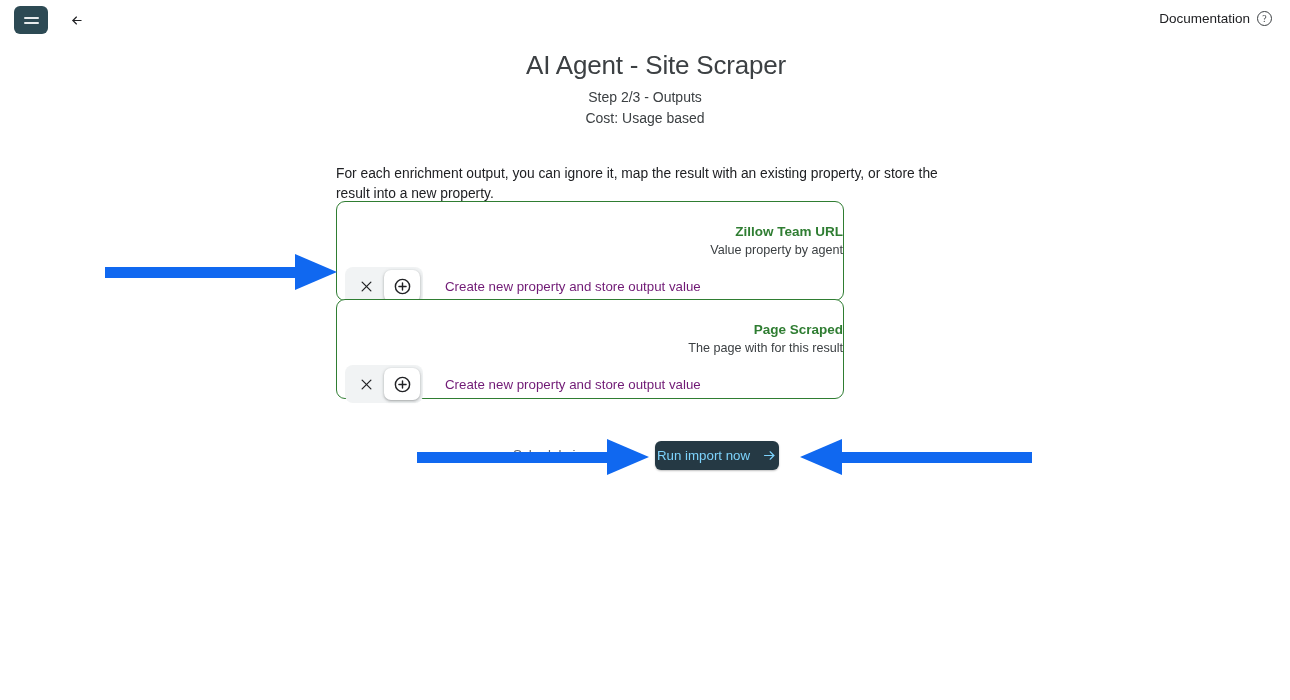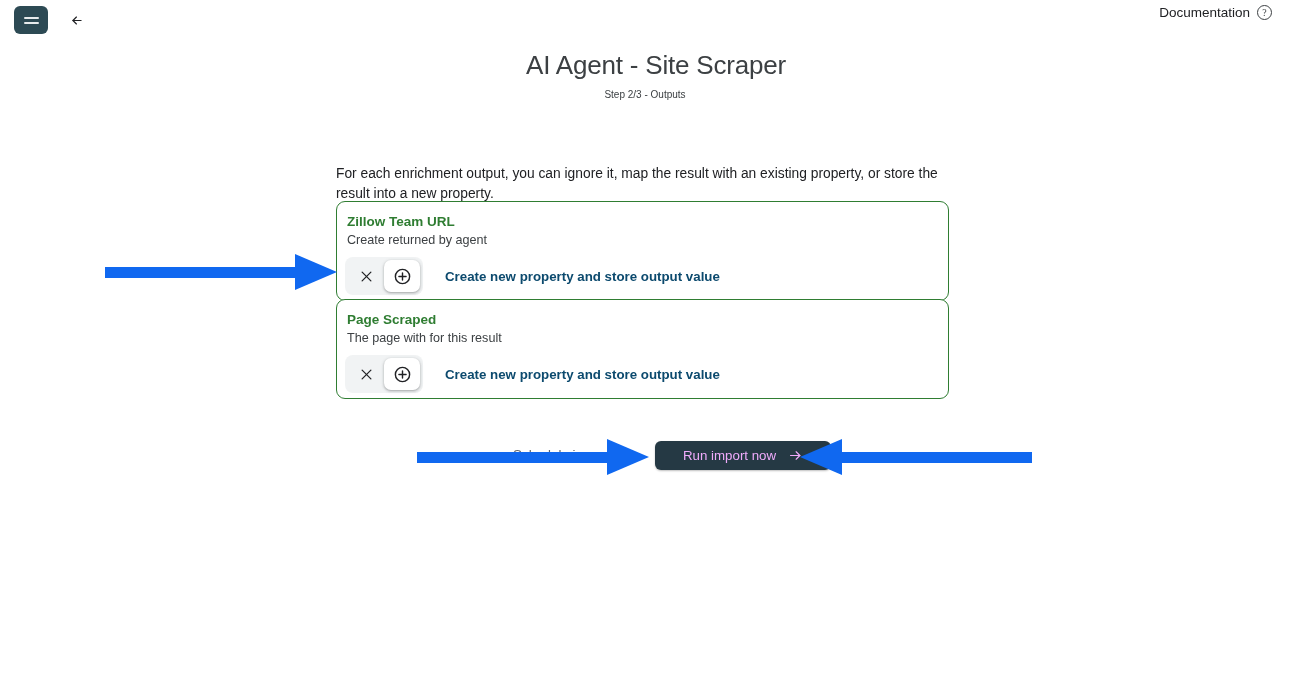--- a/index.html
+++ b/index.html
@@ -24,21 +24,21 @@
   }
   .menu-btn span { display: block; width: 15px; height: 2px; background: #e8eced; border-radius: 1px; }
   .back-btn {
     position: absolute; left: 64px; top: 7px;
     width: 26px; height: 26px;
     display: flex; align-items: center; justify-content: center;
     cursor: pointer; background: none; border: none;
     color: #202124;
   }
   .doc-link {
-    position: absolute; right: 18px; top: 5px;
+    position: absolute; right: 18px; top: 11px;
     display: flex; align-items: center; gap: 7px;
     font-size: 13.5px; color: #202124; cursor: pointer;
     text-decoration: none;
   }
   .q-icon {
     width: 15px; height: 15px; border-radius: 50%;
     border: 1.3px solid #3c4043;
     display: inline-flex; align-items: center; justify-content: center;
     font-size: 10px; line-height: 1; color: #3c4043;
     font-family: "Liberation Serif", serif;
@@ -46,37 +46,38 @@
 
   
   .page-title {
     position: absolute; top: 50px; left: 11px; width: 1290px;
     text-align: center;
     font-size: 26px; font-weight: 400; color: #3c4043;
     letter-spacing: -0.2px;
   }
   .sub1, .sub2 {
     position: absolute; left: 0; width: 1290px; text-align: center;
-    font-size: 10px; color: #3c4043;
+    font-size: 14px; color: #3c4043;
   }
   .sub1 { top: 89px; }
   .sub2 { top: 110px; }
 
   
   .description {
     position: absolute; left: 336px; top: 164px; width: 610px;
     font-size: 13.8px; line-height: 19.5px; color: #202124;
   }
 
   
   .card {
-    position: absolute; left: 336px; width: 613px;
+    position: absolute; left: 336px; width: 508px;
     border: 1.3px solid #2f7d32; border-radius: 9px;
     background: #ffffff;
-    padding: 12px 0 0 0;
+    padding: 22px 0 0 0;
+    text-align: right;
   }
   #card-0 { top: 201px; height: 100px; }
   #card-1 { top: 299px; height: 100px; }
   .card-title {
     margin: 0 0 0 10px;
     font-size: 13.5px; font-weight: bold; color: #2f7d32;
   }
   .card-sub {
     margin: 4px 0 0 10px;
     font-size: 12.6px; color: #3c4043;
@@ -95,33 +96,33 @@
     display: flex; align-items: center; justify-content: center;
     border: none; background: transparent; border-radius: 7px;
     cursor: pointer; color: #202124;
   }
   .tg-btn.selected {
     background: #ffffff;
     box-shadow: 0 1px 2px rgba(60,64,67,0.30), 0 1px 3px 1px rgba(60,64,67,0.12);
   }
   .action-label {
     margin-left: 22px;
-    font-size: 13.3px; font-weight: bold; color: #0c4a6e;
+    font-size: 13.3px; font-weight: normal; color: #701a75;
   }
 
   
   .schedule-link {
     position: absolute; top: 447px; left: 513px;
     font-size: 13.4px; color: #5f6368; cursor: pointer;
     white-space: nowrap;
   }
   .run-btn {
     position: absolute; top: 441px; left: 655px;
-    height: 29px; padding: 0 28px;
-    background: #253944; color: #f0abfc;
+    height: 29px; padding: 0 2px;
+    background: #253944; color: #7dd3fc;
     border: none; border-radius: 6px;
     font-size: 13.3px; font-family: "Liberation Sans", sans-serif;
     display: flex; align-items: center; gap: 12px;
     cursor: pointer;
     box-shadow: 0 1px 2px rgba(0,0,0,0.25);
   }
 
   
   .anno { position: absolute; pointer-events: none; }
   #arrow-left-card { left: 105px; top: 252px; }
@@ -147,26 +148,27 @@
     </button>
 
     <a class="doc-link">
       <span>Documentation</span>
       <span class="q-icon">?</span>
     </a>
   </div>
 
   <div class="page-title">AI Agent - Site Scraper</div>
   <div class="sub1">Step 2/3 - Outputs</div>
+  <div class="sub2">Cost: Usage based</div>
 
   <div class="description">For each enrichment output, you can ignore it, map the result with an existing property, or store the result into a new property.</div>
 
   <div class="card" id="card-0">
     <div class="card-title">Zillow Team URL</div>
-    <div class="card-sub">Create returned by agent</div>
+    <div class="card-sub">Value property by agent</div>
     <div class="action-row">
       <div class="toggle-group">
         <button class="tg-btn">
           <svg width="15" height="15" viewBox="0 0 24 24" fill="none" stroke="currentColor" stroke-width="2" stroke-linecap="round">
             <line x1="5" y1="5" x2="19" y2="19"></line>
             <line x1="19" y1="5" x2="5" y2="19"></line>
           </svg>
         </button>
         <button class="tg-btn selected">
           <svg width="19" height="19" viewBox="0 0 24 24" fill="none" stroke="currentColor" stroke-width="1.8" stroke-linecap="round">

